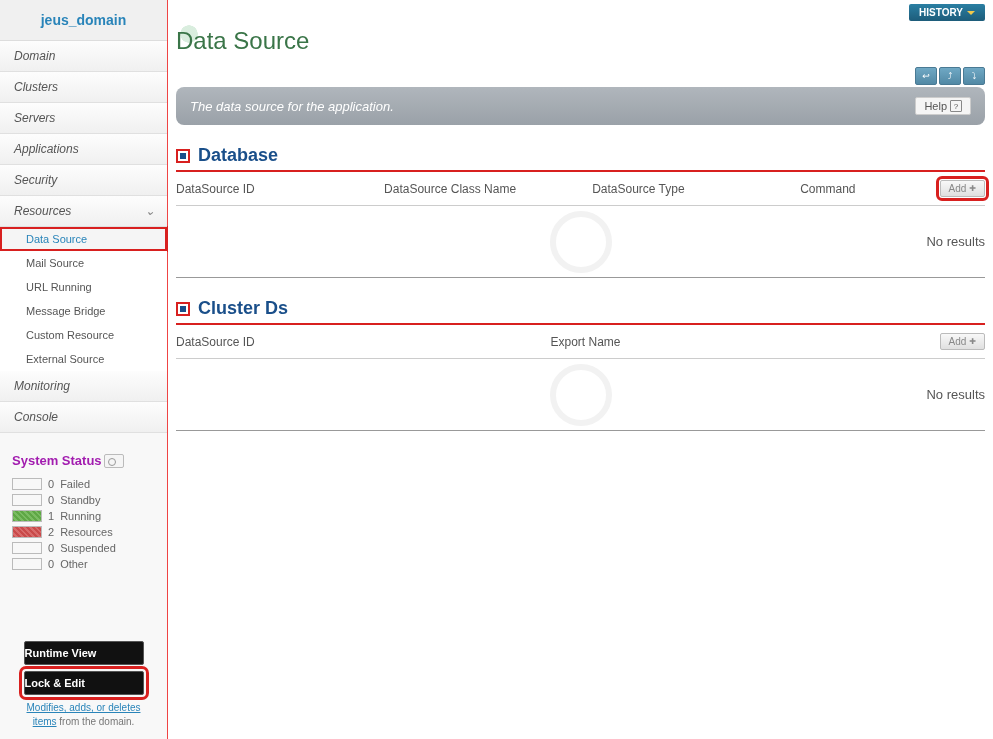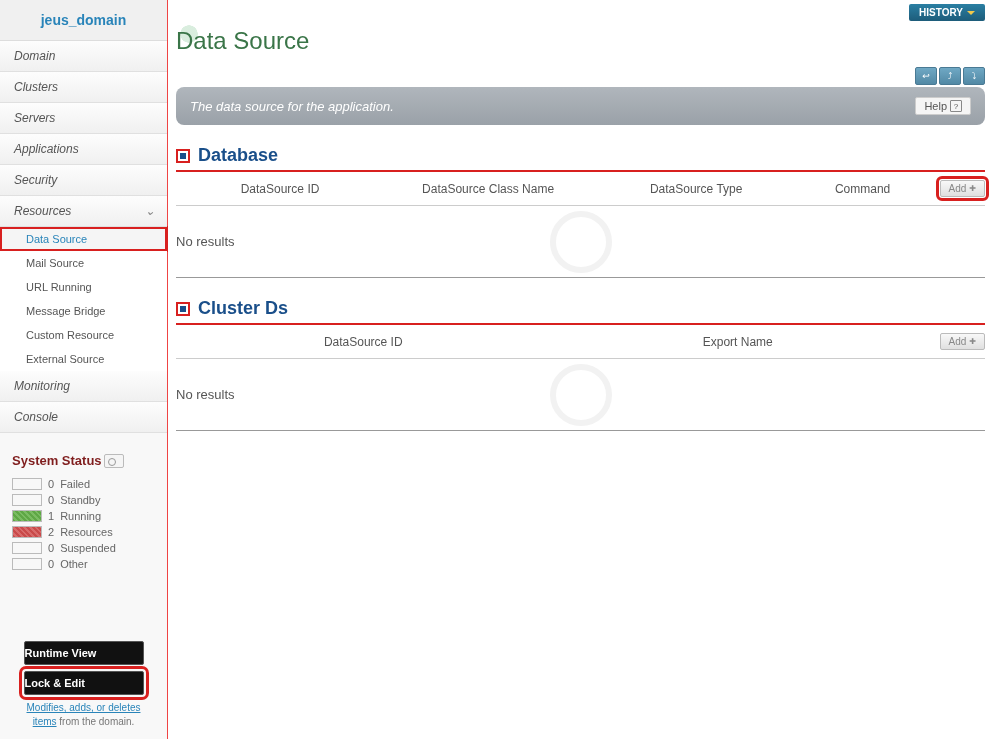--- a/index.html
+++ b/index.html
@@ -6,21 +6,21 @@
 body { font-family: Arial, sans-serif; font-size: 12px; background: #fff; color: #333; }
 .container { display: flex; width: 993px; height: 739px; }
 .sidebar { width: 168px; background: #f8f8f8; border-right: 1px solid #ef4444; display: flex; flex-direction: column; }
 .domain-header { padding: 12px 0; text-align: center; color: #2984b9; font-weight: bold; font-size: 14px; background: #f0f0f0; border-bottom: 1px solid #ddd; }
 .nav-item { padding: 8px 14px; border-bottom: 1px solid #e0e0e0; background: linear-gradient(#fdfdfd, #f0f0f0); color: #555; cursor: pointer; font-size: 12px; position: relative; font-style: italic; }
 .nav-item.expanded::after { content: "⌄"; position: absolute; right: 12px; color: #888; }
 .nav-sub { padding: 6px 14px 6px 26px; background: #fff; color: #555; cursor: pointer; font-size: 11px; }
 .nav-sub.active { color: #2984b9; background: #f5f5f5; }
 .nav-sub.highlighted { outline: 3px solid #d8201f; outline-offset: -2px; }
 .status-section { margin-top: 12px; padding: 8px 12px; }
-.status-title { color: #7f1d1d; font-weight: bold; font-size: 13px; margin-bottom: 8px; display: flex; align-items: center; gap: 2px; }
+.status-title { color: #a21caf; font-weight: bold; font-size: 13px; margin-bottom: 8px; display: flex; align-items: center; gap: 2px; }
 .status-title-icon { width: 20px; height: 14px; border: 1px solid #bbb; border-radius: 2px; background: #f5f5f5; display: inline-block; position:relative;}
 .status-title-icon::after{content:"";position:absolute;width:6px;height:6px;border:1px solid #999;border-radius:50%;left:3px;top:3px;}
 .status-row { display: flex; align-items: center; gap: 6px; font-size: 11px; padding: 2px 0; color: #666; }
 .status-swatch { width: 30px; height: 12px; border: 1px solid #bbb; }
 .swatch-running { background: repeating-linear-gradient(45deg, #5ea745, #5ea745 2px, #7abc62 2px, #7abc62 4px); }
 .swatch-shutdown { background: repeating-linear-gradient(45deg, #c94a4a, #c94a4a 2px, #d86b6b 2px, #d86b6b 4px); }
 .bottom-buttons { padding: 10px; margin-top: auto; }
 .btn-black { display: block; width: 120px; margin: 0 auto 6px; background: #111; color: #fff; text-align: left; padding: 5px 0; font-size: 11px; cursor: pointer; border: 1px solid #555; border-radius: 2px; font-weight:bold;}
 .btn-black.highlighted { outline: 3px solid #d8201f; outline-offset: 2px; }
 .bottom-desc { font-size: 10px; text-align: center; color: #777; padding: 0 8px; line-height: 1.4; }
@@ -35,26 +35,26 @@
 .small-icon { width: 22px; height: 18px; background: linear-gradient(#6fa8c4,#5289a5); border-radius: 2px; border: 1px solid #4a7a94; cursor: pointer; display:flex; align-items:center; justify-content:center; color:#fff; font-size:9px;}
 .desc-bar { background: linear-gradient(#b0b6bc, #9aa1a8); color: #fff; padding: 10px 14px; border-radius: 8px; display: flex; justify-content: space-between; align-items: center; font-style: italic; font-size:13px;}
 .help-btn { background: #f5f5f5; color: #555; padding: 2px 8px; border-radius: 2px; font-style: normal; font-size: 11px; cursor: pointer; display:flex; align-items:center; gap:3px; border:1px solid #ccc;}
 .help-btn::after{content:"?";border:1px solid #888;width:10px;height:10px;border-radius:1px;display:inline-flex;align-items:center;justify-content:center;font-size:8px;}
 .section { margin-top: 20px; }
 .section-header { display: flex; align-items: center; gap: 8px; border-bottom: 2px solid #d8201f; padding-bottom: 4px; }
 .section-icon { width: 14px; height: 14px; border: 2px solid #d8201f; background:#fff; position:relative;}
 .section-icon::after{content:"";position:absolute;width:6px;height:6px;background:#1a4f8a;left:2px;top:2px;}
 .section-title { color: #1a4f8a; font-size: 18px; font-weight: bold; }
 .table-header { display: flex; padding: 8px 0; border-bottom: 1px solid #ccc; color: #555; font-size: 12px; align-items:center;}
-.th { text-align: center; flex: 1; }
+.th { text-align: left; flex: 1; }
 .th-btn { flex: 0 0 60px; text-align: right; }
 .add-btn { background: linear-gradient(#f8f8f8,#e0e0e0); border: 1px solid #bbb; color: #888; padding: 2px 8px; font-size: 10px; border-radius: 2px; cursor: pointer; display:inline-flex; align-items:center; gap:3px;}
 .add-btn::after{content:"✚";font-size:8px;color:#888;}
 .add-btn.highlighted { outline: 3px solid #d8201f; outline-offset: 1px; }
-.no-results { text-align: left; padding: 28px 0; color: #555; font-size: 13px; border-bottom: 1px solid #999; position:relative;}
+.no-results { text-align: right; padding: 28px 0; color: #555; font-size: 13px; border-bottom: 1px solid #999; position:relative;}
 .no-results::before{content:"";position:absolute;width:50px;height:50px;border:6px solid #f2f2f2;border-radius:50%;left:50%;top:50%;transform:translate(-50%,-50%);z-index:-1;}
 </style>
 </head>
 <body>
 
 <div class="container">
   <div class="sidebar">
     <div class="domain-header">jeus_domain</div>
     <div class="nav-item">Domain</div>
     <div class="nav-item">Clusters</div>

